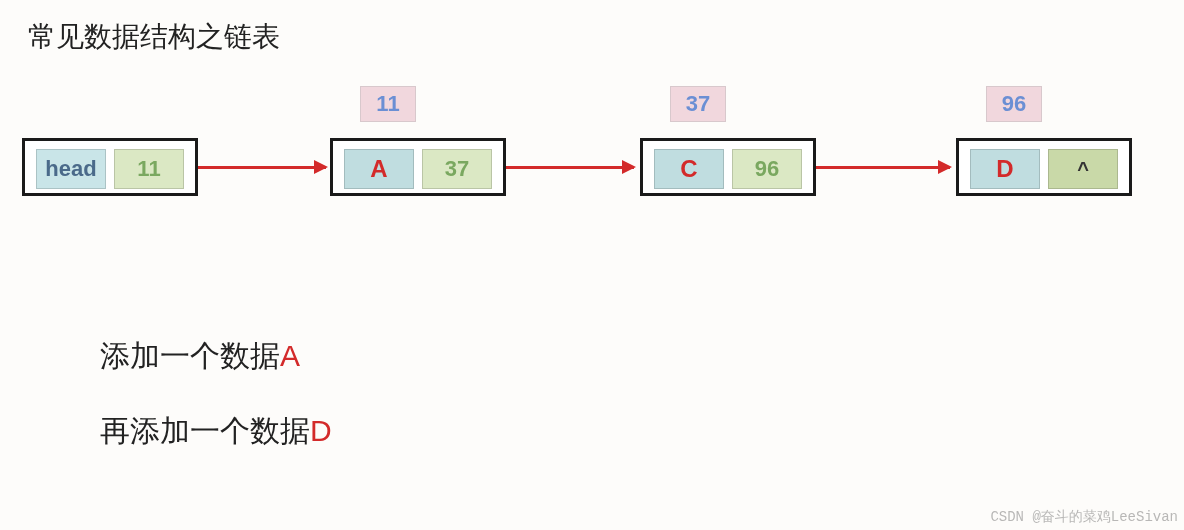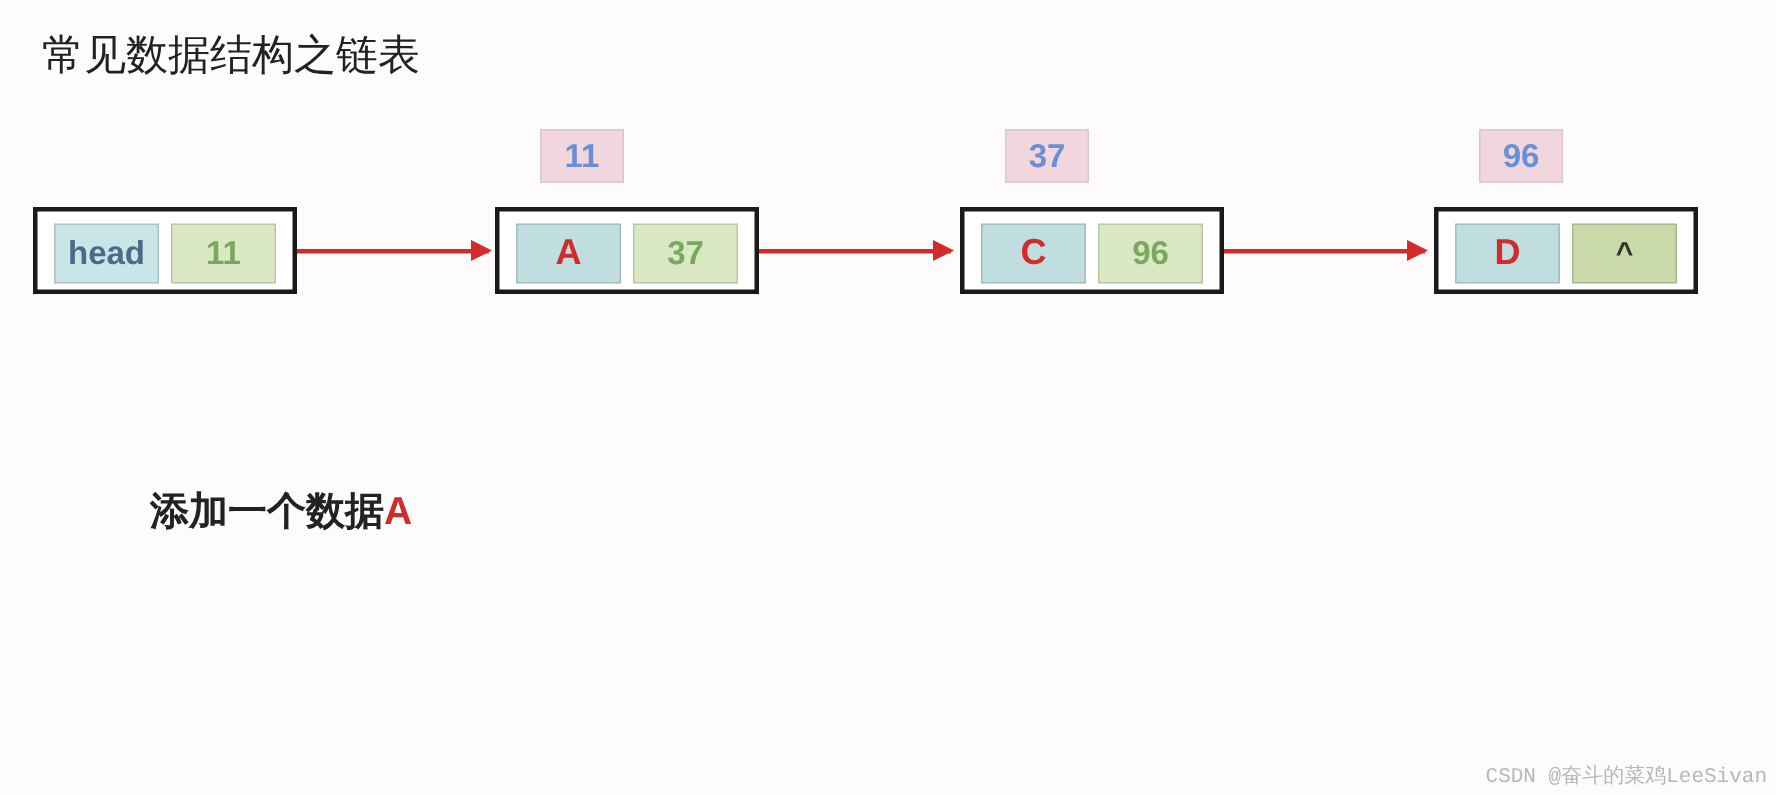--- a/index.html
+++ b/index.html
@@ -86,23 +86,23 @@
       right: -2px;
       top: -6px;
       width: 0; height: 0;
       border-left: 14px solid #d32a2a;
       border-top: 7.5px solid transparent;
       border-bottom: 7.5px solid transparent;
     }
     .steps {
       position: absolute;
       left: 100px;
-      top: 308px;
-      font-size: 26px;
-      font-weight: bold;
+      top: 318px;
+      font-size: 30px;
+      font-weight: normal;
       color: #222;
       line-height: 2.5;
     }
     .steps .hl { color: #d32a2a; }
     .watermark {
       position: absolute;
       right: 6px;
       bottom: 4px;
       color: rgba(100,100,100,0.45);
       font-size: 14px;
@@ -139,15 +139,18 @@
 
   <div class="arrow" style="left:198px;top:80px;width:128px;"></div>
   <div class="arrow" style="left:506px;top:80px;width:128px;"></div>
   <div class="arrow" style="left:816px;top:80px;width:134px;"></div>
 </div>
 
 <div class="steps">
   <div>
     <span>添加一个数据</span><span class="hl">A</span>
   </div>
+  <div>
+    <span>再添加一个数据</span><span class="hl">D</span>
+  </div>
 </div>
 
 <div class="watermark">CSDN @奋斗的菜鸡LeeSivan</div>
 
 </body></html>

